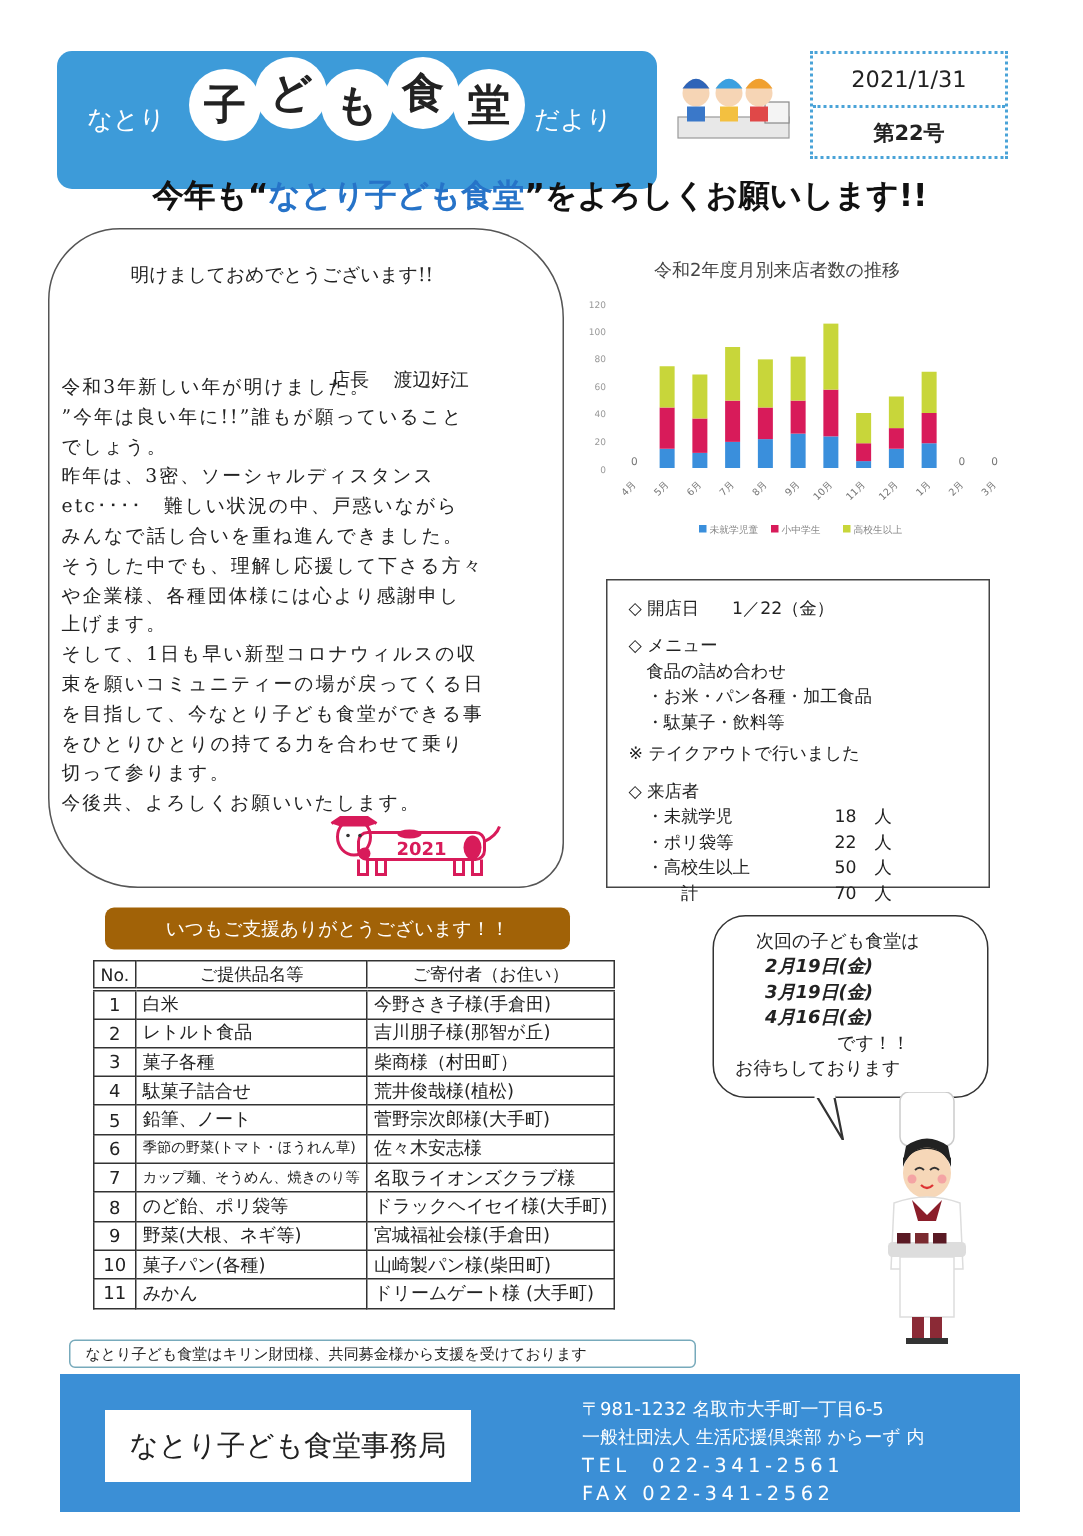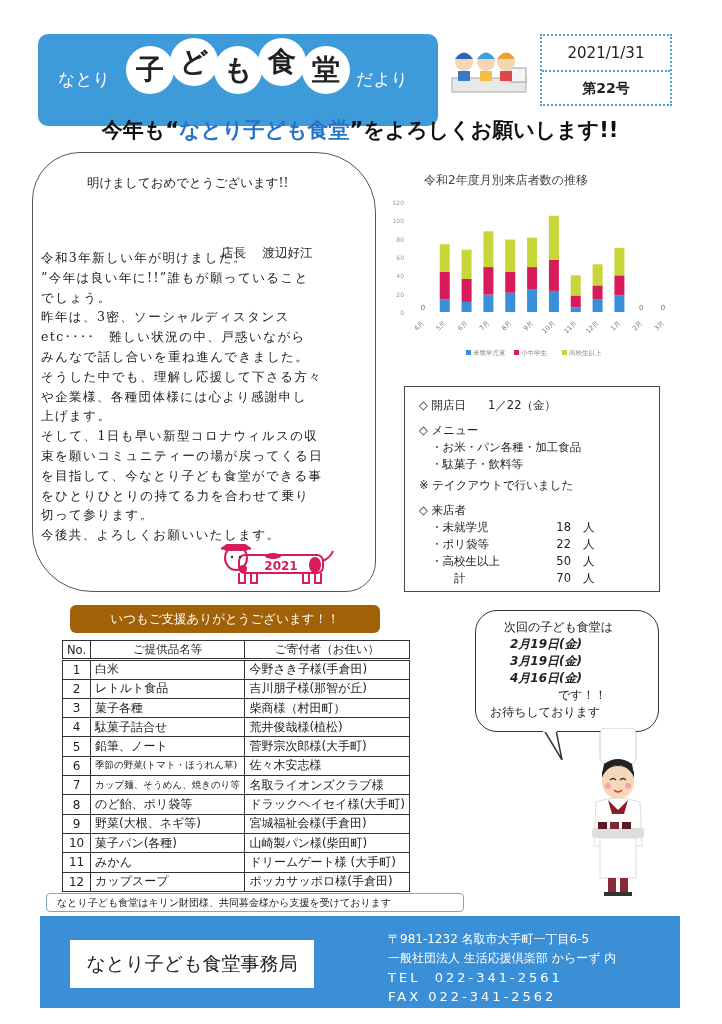--- a/index.html
+++ b/index.html
@@ -23,21 +23,21 @@
   .headline .blue { color: #2673c8; }
 
   
   .letter { left: 32px; top: 152px; width: 344px; height: 440px; border: 1px solid #555; border-radius: 48px 60px 30px 60px; }
   .letter .greet { left: 54px; top: 22px; font-family: "DejaVu Serif", serif; font-size: 12.5px; }
   .letter .sign { left: 188px; top: 56px; font-family: "DejaVu Serif", serif; font-size: 12.5px; margin-top: 36px; }
   .letter .body { left: 8px; top: 95px; width: 322px; font-family: "DejaVu Serif", serif; font-size: 12.5px; line-height: 19.8px; letter-spacing: 1.4px; white-space: pre-wrap; }
   .cow { left: 182px; top: 388px; width: 120px; height: 46px; }
 
   
-  .chart-title { left: 376px; top: 172px; width: 260px; text-align: center; font-size: 12px; color: #444; }
+  .chart-title { left: 388px; top: 172px; width: 260px; text-align: center; font-size: 12px; color: #444; }
   .chart { left: 380px; top: 190px; width: 300px; height: 175px; }
 
   
   .info { left: 404px; top: 386px; width: 256px; height: 206px; border: 1px solid #444; padding: 10px 14px; font-size: 11.5px; line-height: 17px; }
   .info .row { display: flex; }
   .info .gap { height: 8px; }
   .info .ind1 { padding-left: 12px; }
   .info .vname { width: 110px; }
   .info .vnum { width: 30px; text-align: right; margin-right: 12px; }
 
@@ -203,20 +203,21 @@
     <text x="189" y="165" font-size="6.5" fill="#888" font-family="DejaVu Sans, sans-serif">高校生以上</text>
   </svg>
 
 <div class="abs info">
   <div class="row">
     <span>◇ 開店日</span>
     <span style="margin-left:22px">1／22（金）</span>
   </div>
   <div class="gap"></div>
   <div>◇ メニュー</div>
+  <div class="ind1">食品の詰め合わせ</div>
   <div class="ind1">・お米・パン各種・加工食品</div>
   <div class="ind1">・駄菓子・飲料等</div>
   <div style="margin-top:4px">※ テイクアウトで行いました</div>
   <div class="gap"></div>
   <div>◇ 来店者</div>
   <div class="row ind1">
       <span class="vname">・未就学児</span>
       <span class="vnum">18</span>
       <span>人</span>
     </div>
@@ -296,25 +297,20 @@
       <tr>
         <td class="no">10</td>
         <td class="item">菓子パン(各種)</td>
         <td>山崎製パン様(柴田町)</td>
       </tr>
       <tr>
         <td class="no">11</td>
         <td class="item">みかん</td>
         <td>ドリームゲート様 (大手町)</td>
       </tr>
-      <tr>
-        <td class="no">12</td>
-        <td class="item">カップスープ</td>
-        <td>ポッカサッポロ様(手倉田)</td>
-      </tr>
     </tbody>
 </table>
 
 <div class="abs support">なとり子ども食堂はキリン財団様、共同募金様から支援を受けております</div>
 
 <div class="abs bubble">
   <div style="padding-left:18px">次回の子ども食堂は</div>
   <div class="date">2月19日(金)</div>
   <div class="date">3月19日(金)</div>
   <div class="date">4月16日(金)</div>

